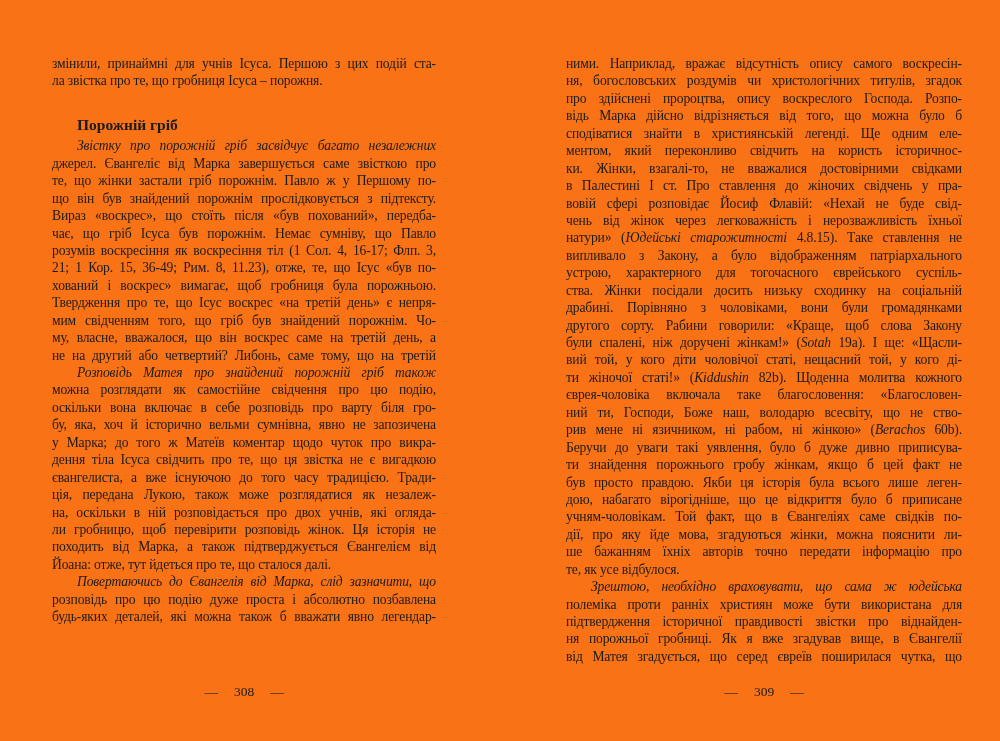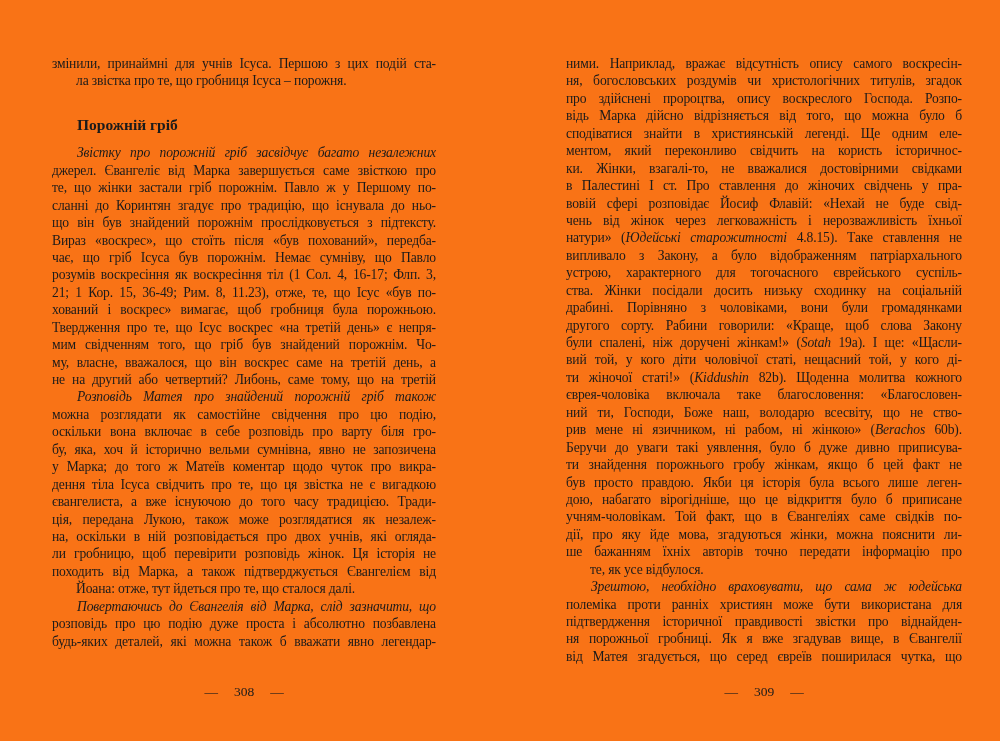--- a/index.html
+++ b/index.html
@@ -33,30 +33,30 @@
     text-align: justify;
     overflow: hidden;
   }
   
   .line::after {
     content: "";
     display: inline-block;
     width: 100%;
     height: 0;
   }
-  .line.last { text-align: left; margin-left: 24px; }
+  .line.last { text-align: left; }
   .line.last::after { content: none; }
 
   .para.indent .line.first { text-indent: 25px; font-style: italic; }
 
   .heading {
     font-weight: bold;
     font-size: 15.5px;
     line-height: 17.45px;
-    margin: 26px 0 11px 25px;
+    margin: 26px 0 4px 25px;
   }
 
   .pagenum {
     position: absolute;
     top: 684px;
     font-size: 13.5px;
     line-height: 16px;
     display: flex;
     justify-content: center;
     align-items: center;
@@ -73,21 +73,20 @@
   <div class="column" id="left-col">
       <div class="para">
         <div class="line first"><span>змінили, принаймні для учнів Ісуса. Першою з цих подій ста-</span></div>
         <div class="line last"><span>ла звістка про те, що гробниця Ісуса – порожня.</span></div>
       </div>
       <div class="heading">Порожній гріб</div>
       <div class="para indent">
         <div class="line first"><span>Звістку про порожній гріб засвідчує багато незалежних</span></div>
         <div class="line"><span>джерел. Євангеліє від Марка завершується саме звісткою про</span></div>
         <div class="line"><span>те, що жінки застали гріб порожнім. Павло ж у Першому по-</span></div>
-        <div class="line"><span>сланні до Коринтян згадує про традицію, що існувала до ньо-</span></div>
         <div class="line"><span>що він був знайдений порожнім прослідковується з підтексту.</span></div>
         <div class="line"><span>Вираз «воскрес», що стоїть після «був похований», передба-</span></div>
         <div class="line"><span>чає, що гріб Ісуса був порожнім. Немає сумніву, що Павло</span></div>
         <div class="line"><span>розумів воскресіння як воскресіння тіл (1 Сол. 4, 16-17; Флп. 3,</span></div>
         <div class="line"><span>21; 1 Кор. 15, 36-49; Рим. 8, 11.23), отже, те, що Ісус «був по-</span></div>
         <div class="line"><span>хований і воскрес» вимагає, щоб гробниця була порожньою.</span></div>
         <div class="line"><span>Твердження про те, що Ісус воскрес «на третій день» є непря-</span></div>
         <div class="line"><span>мим свідченням того, що гріб був знайдений порожнім. Чо-</span></div>
         <div class="line"><span>му, власне, вважалося, що він воскрес саме на третій день, а</span></div>
         <div class="line"><span>не на другий або четвертий? Либонь, саме тому, що на третій</span></div>

